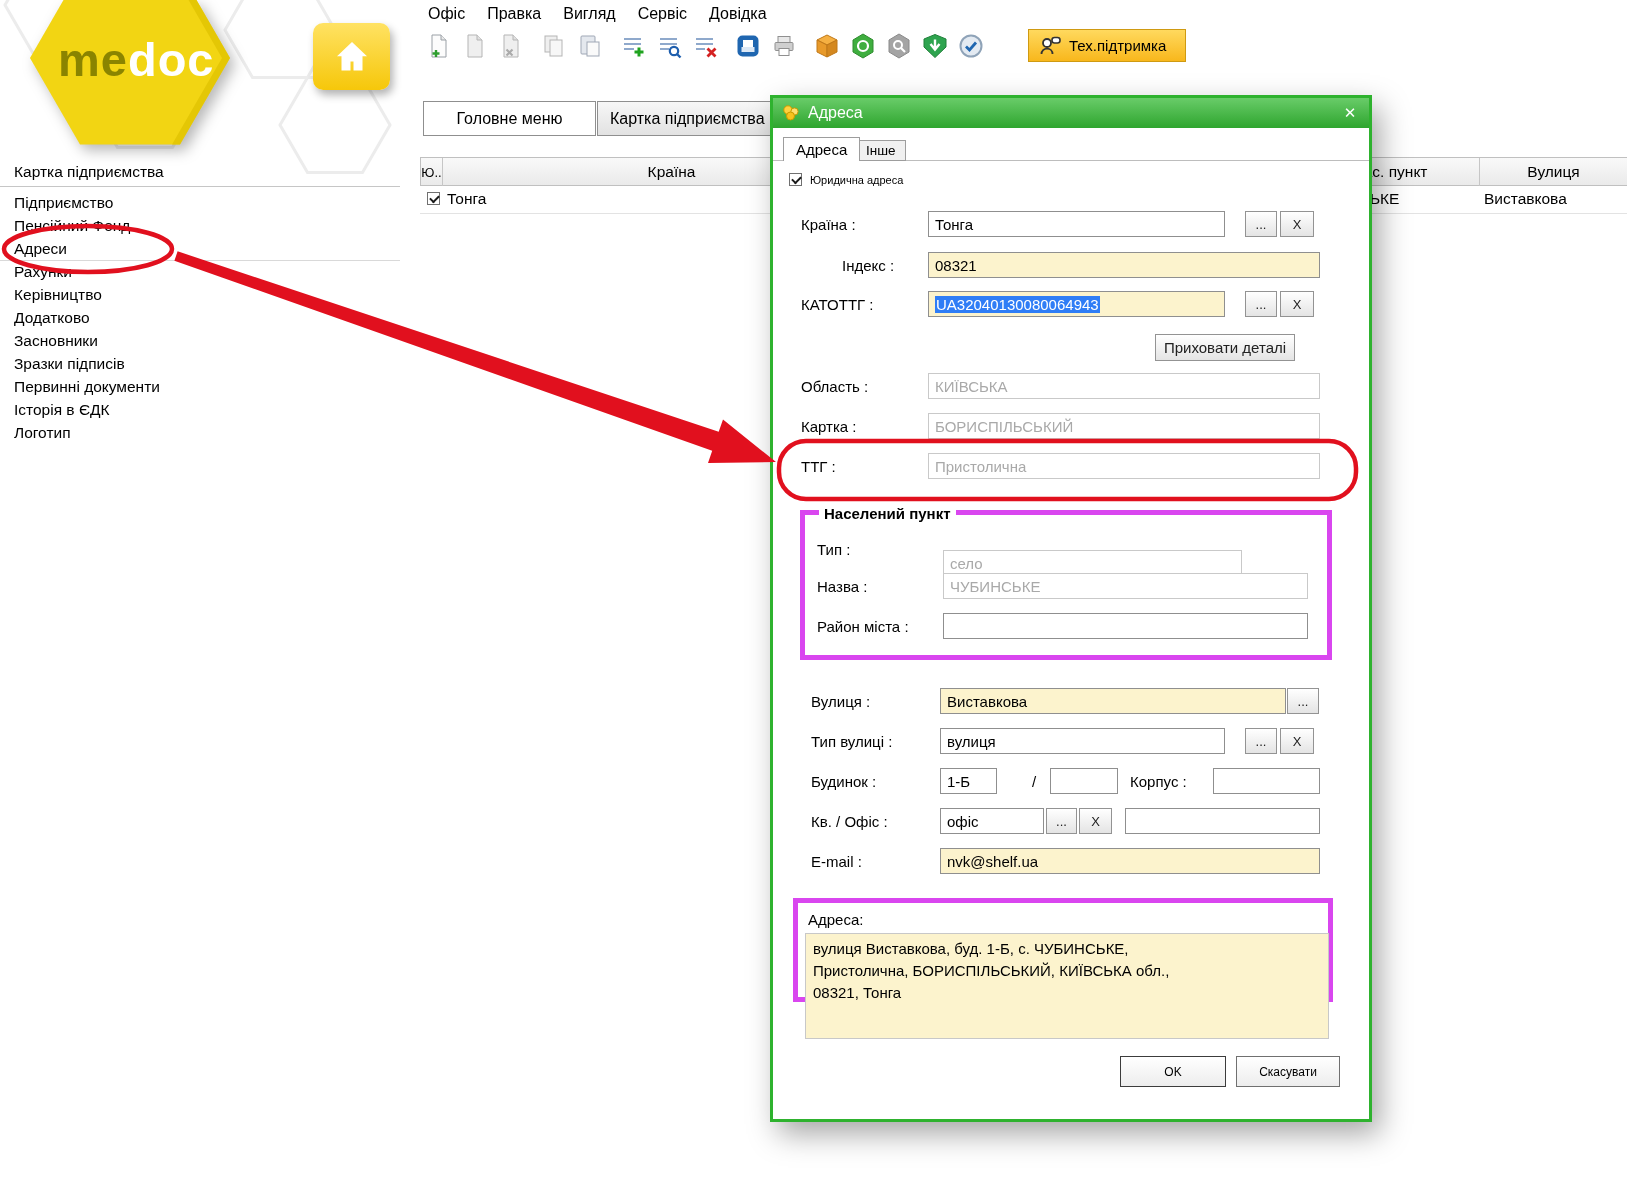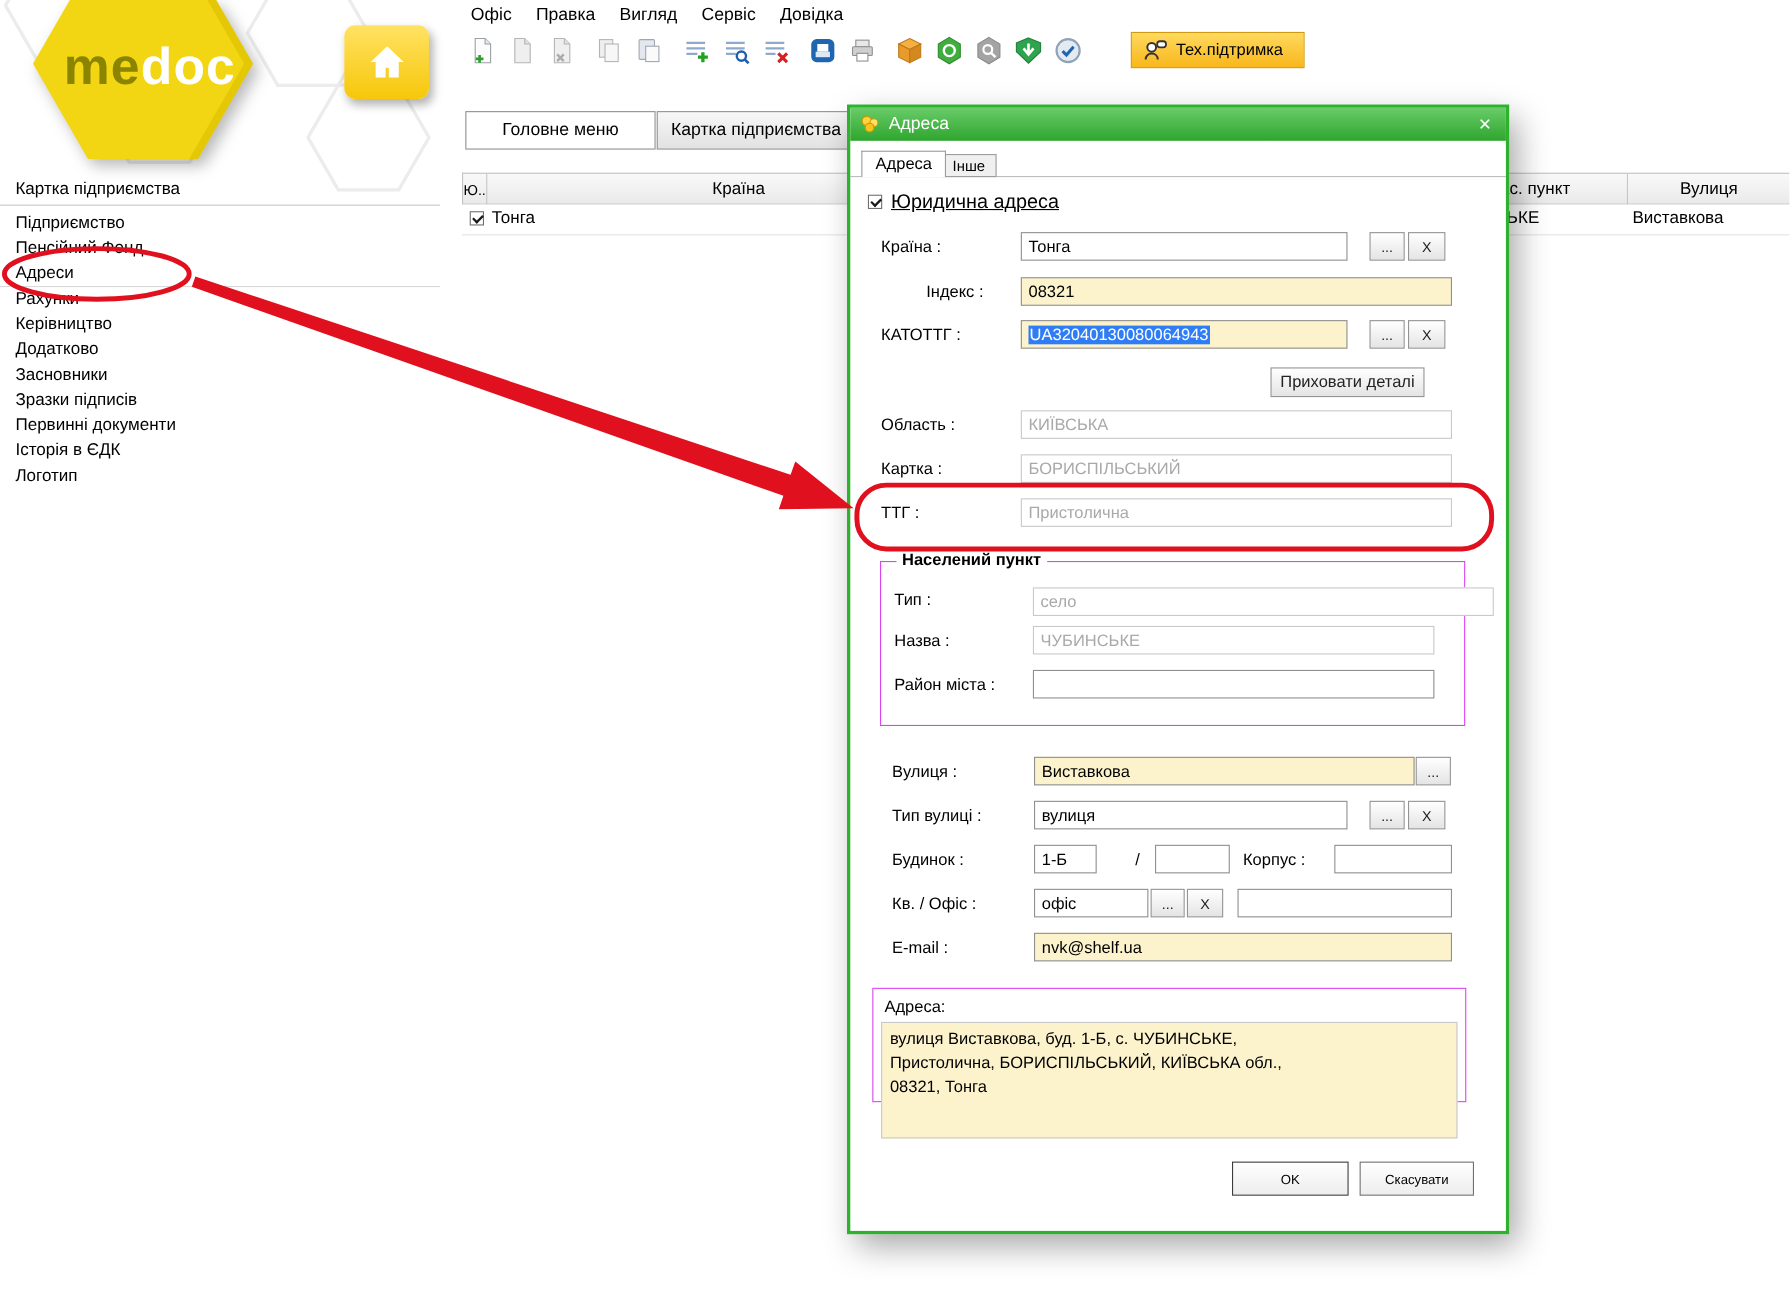--- a/index.html
+++ b/index.html
@@ -68,30 +68,30 @@
   .dl{position:absolute;font-size:15px;white-space:nowrap;}
   .fld{position:absolute;height:26px;box-sizing:border-box;border:1px solid #8f8f8f;background:#fff;
        font-size:15px;display:flex;align-items:center;padding:0 6px;white-space:nowrap;overflow:hidden;}
   .fld.y{background:#fcf3cd;}
   .fld.dis{border-color:#c9c9c9;color:#a9a9a9;}
   .sel{background:#2f7df6;color:#fff;padding:0 1px;}
   .mbtn{position:absolute;height:26px;box-sizing:border-box;border:1px solid #939393;
         background:linear-gradient(#ffffff,#e4e4e4);font-size:13px;display:flex;align-items:center;
         justify-content:center;color:#222;cursor:pointer;}
   .mbtn.txt{font-size:15px;height:27px;}
-  .group{position:absolute;box-sizing:border-box;border:1px solid #d946ef;}
+  .group{position:absolute;box-sizing:border-box;border:5px solid #d946ef;}
   .legend{position:absolute;top:-10px;left:14px;background:#fff;padding:0 5px;font-size:15px;font-weight:bold;}
   .addr-box{position:absolute;box-sizing:border-box;border:1px solid #c8c8c8;background:#fcf3cd;
             font-size:15px;line-height:22px;padding:4px 7px;}
   .dbtn{position:absolute;height:31px;box-sizing:border-box;border:1px solid #707070;
         background:linear-gradient(#ffffff,#ededed);font-size:12px;display:flex;align-items:center;
         justify-content:center;cursor:pointer;}
   .dbtn.default{border-color:#3c3c3c;}
 
-  .chkline{position:absolute;display:flex;align-items:center;gap:8px;font-size:18px;text-decoration:underline;}
+  .chkline{position:absolute;display:flex;align-items:center;gap:8px;font-size:11px;}
 
   
   .annot{position:absolute;left:0;top:0;width:1627px;height:1179px;z-index:60;pointer-events:none;}
 </style>
 </head>
 <body>
 
 <div class="screen">
 
   <svg class="abs" style="left:0;top:0;" width="420" height="180">
@@ -316,21 +316,21 @@
 
     <div class="dl" style="left:28px;top:320px;">Картка :</div>
     <div class="fld dis" style="left:155px;top:315px;width:392px;">БОРИСПІЛЬСЬКИЙ</div>
 
     <div class="dl" style="left:28px;top:360px;">ТТГ :</div>
     <div class="fld dis" style="left:155px;top:355px;width:392px;">Пристолична</div>
 
     <div class="group" style="left:27px;top:412px;width:532px;height:150px;">
       <span class="legend">Населений пункт</span>
       <div class="dl" style="left:12px;top:26px;">Тип :</div>
-      <div class="fld dis" style="left:138px;top:23px;width:419px;">село</div>
+      <div class="fld dis" style="left:138px;top:35px;width:299px;">село</div>
       <div class="dl" style="left:12px;top:63px;">Назва :</div>
       <div class="fld dis" style="left:138px;top:58px;width:365px;">ЧУБИНСЬКЕ</div>
       <div class="dl" style="left:12px;top:103px;">Район міста :</div>
       <div class="fld" style="left:138px;top:98px;width:365px;"></div>
     </div>
 
     <div class="dl" style="left:38px;top:595px;">Вулиця :</div>
     <div class="fld y" style="left:167px;top:590px;width:346px;">Виставкова</div>
     <div class="mbtn" style="left:514px;top:590px;width:32px;">...</div>
 

